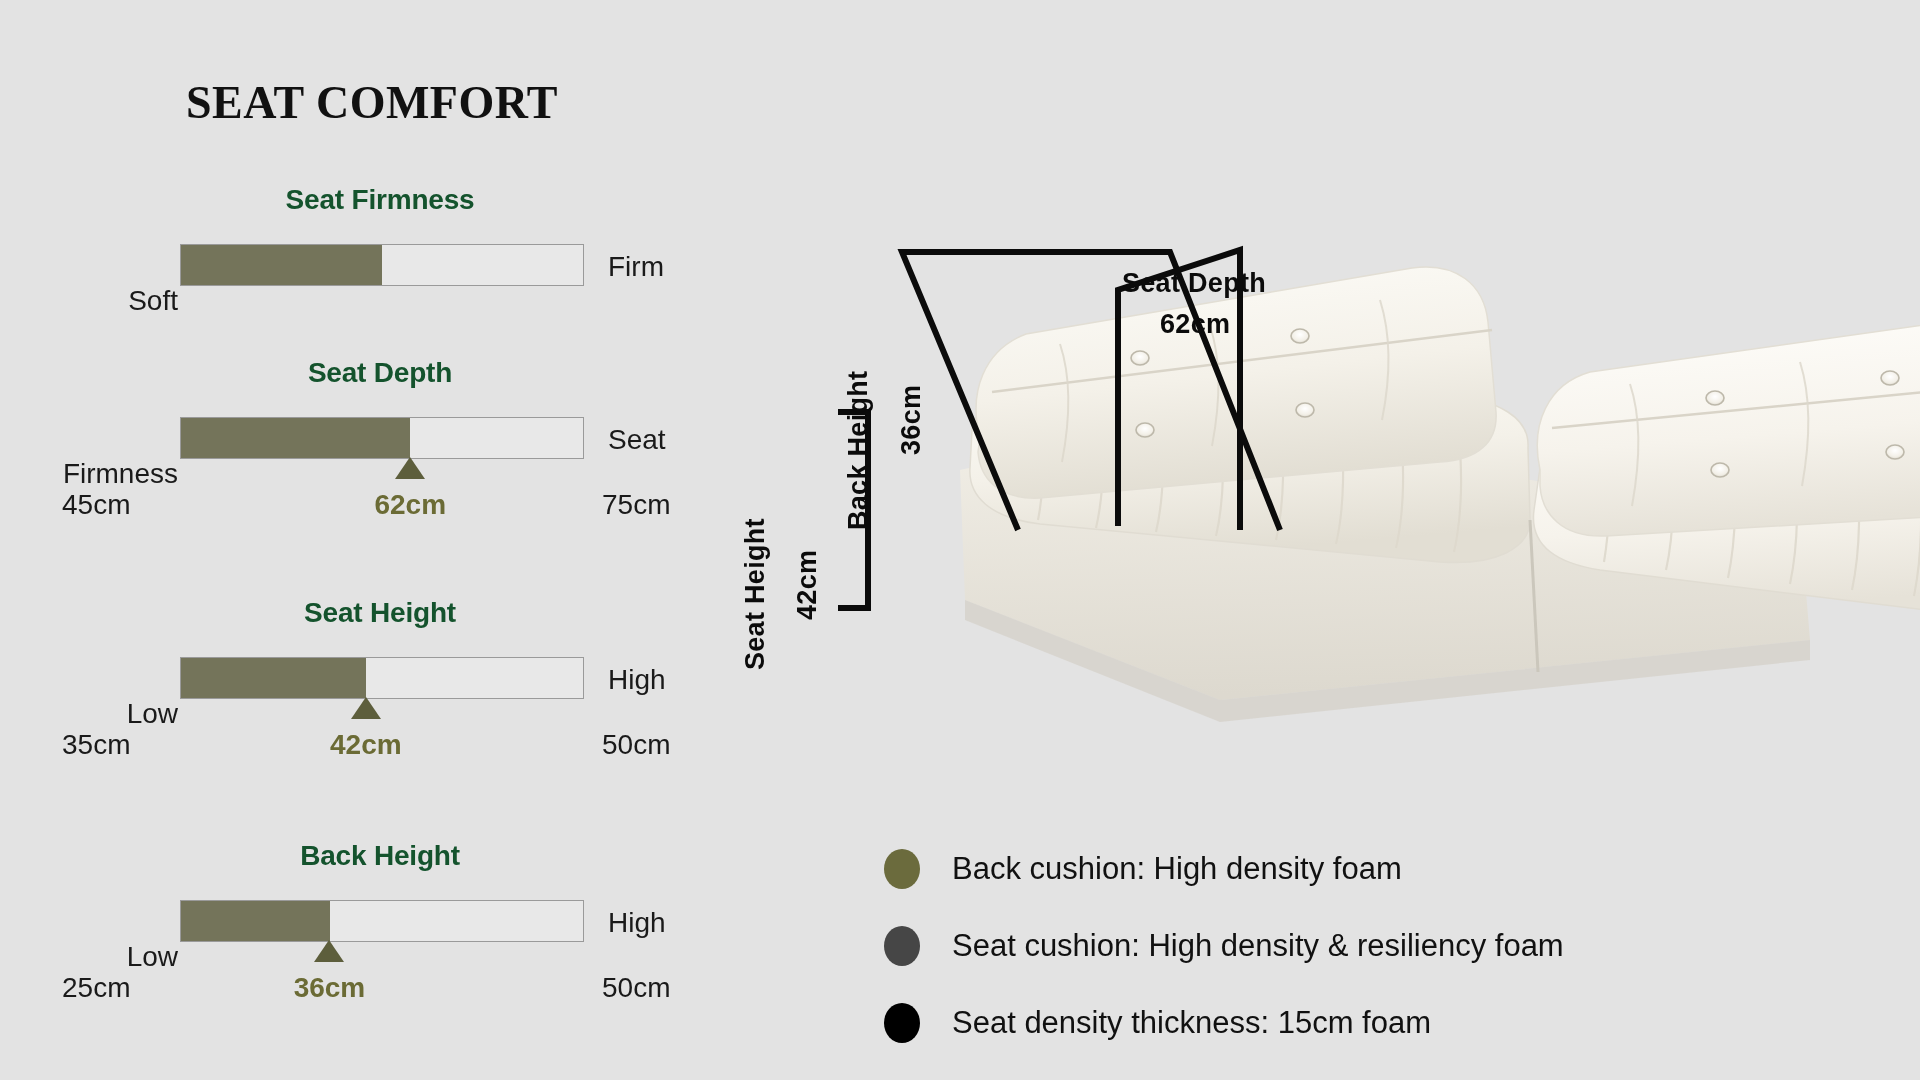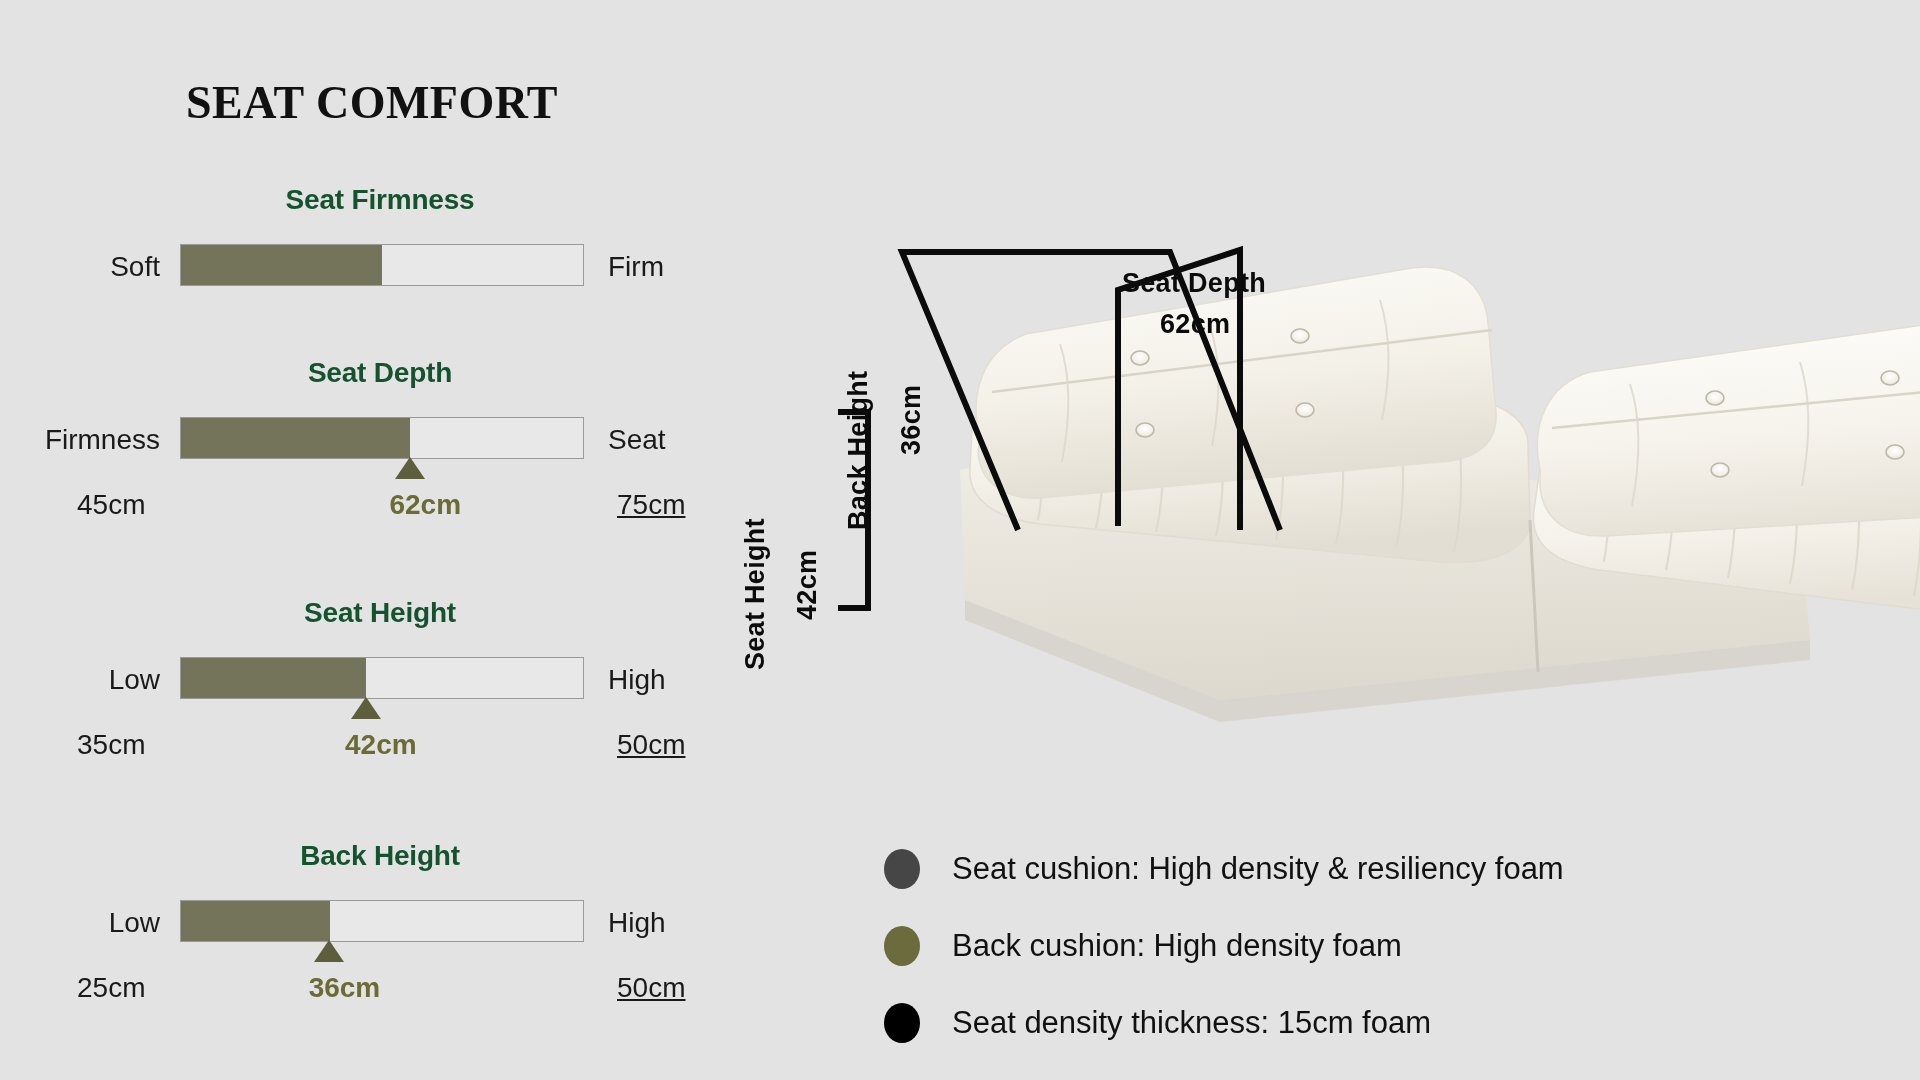--- a/index.html
+++ b/index.html
@@ -60,21 +60,21 @@
   }
 
   .end-label {
     position: absolute;
     top: 50%;
     transform: translateY(-50%);
     font-size: 28px;
     color: #1a1a1a;
     white-space: nowrap;
   }
-  .end-label.left  { right: 600px; }
+  .end-label.left  { right: 582px; margin-top: 34px; }
   .end-label.right { left: 608px; }
 
   .track {
     position: absolute;
     left: 180px;
     top: 0;
     width: 404px;
     height: 42px;
     background: #e8e8e8;
     border: 1px solid #9a9a9a;
@@ -96,30 +96,29 @@
     border-right: 15px solid transparent;
     border-bottom: 22px solid #5d5e3c;
     transform: translateX(-50%);
   }
 
   .value-row {
     position: relative;
     width: 760px;
     height: 40px;
     margin-top: 26px;
-    margin-left: 15px;
   }
   .value-min, .value-max, .value-cur {
     position: absolute;
     top: 0;
     font-size: 28px;
     white-space: nowrap;
   }
   .value-min { left: 62px; color: #1a1a1a; }
-  .value-max { left: 602px; color: #1a1a1a; text-decoration: underline; }
+  .value-max { left: 602px; color: #1a1a1a; }
   .value-cur {
     color: #6b6b35;
     font-weight: bold;
     transform: translateX(-50%);
   }
 
   
   .right-panel {
     position: absolute;
     left: 740px; top: 0;
@@ -352,25 +351,25 @@
 
     <div class="ann-label ann-rot ann-back-height-name">Back Height</div>
     <div class="ann-label ann-rot ann-back-height-val">36cm</div>
 
     <div class="ann-label ann-seat-depth-name">Seat Depth</div>
     <div class="ann-label ann-seat-depth-val">62cm</div>
   </div>
 
   <div class="legend">
     <div class="legend-item">
+      <span class="legend-dot" id="dot0" style="background: rgb(107, 107, 61);"></span>
+      <span class="legend-text">Back cushion: High density foam</span>
+    </div>
+    <div class="legend-item">
       <span class="legend-dot" id="dot1" style="background: rgb(70, 70, 70);"></span>
       <span class="legend-text">Seat cushion: High density &amp; resiliency foam</span>
-    </div>
-    <div class="legend-item">
-      <span class="legend-dot" id="dot0" style="background: rgb(107, 107, 61);"></span>
-      <span class="legend-text">Back cushion: High density foam</span>
     </div>
     <div class="legend-item">
       <span class="legend-dot" id="dot2" style="background: rgb(0, 0, 0);"></span>
       <span class="legend-text">Seat density thickness: 15cm foam</span>
     </div>
   </div>
 </div>
 
 </body></html>

